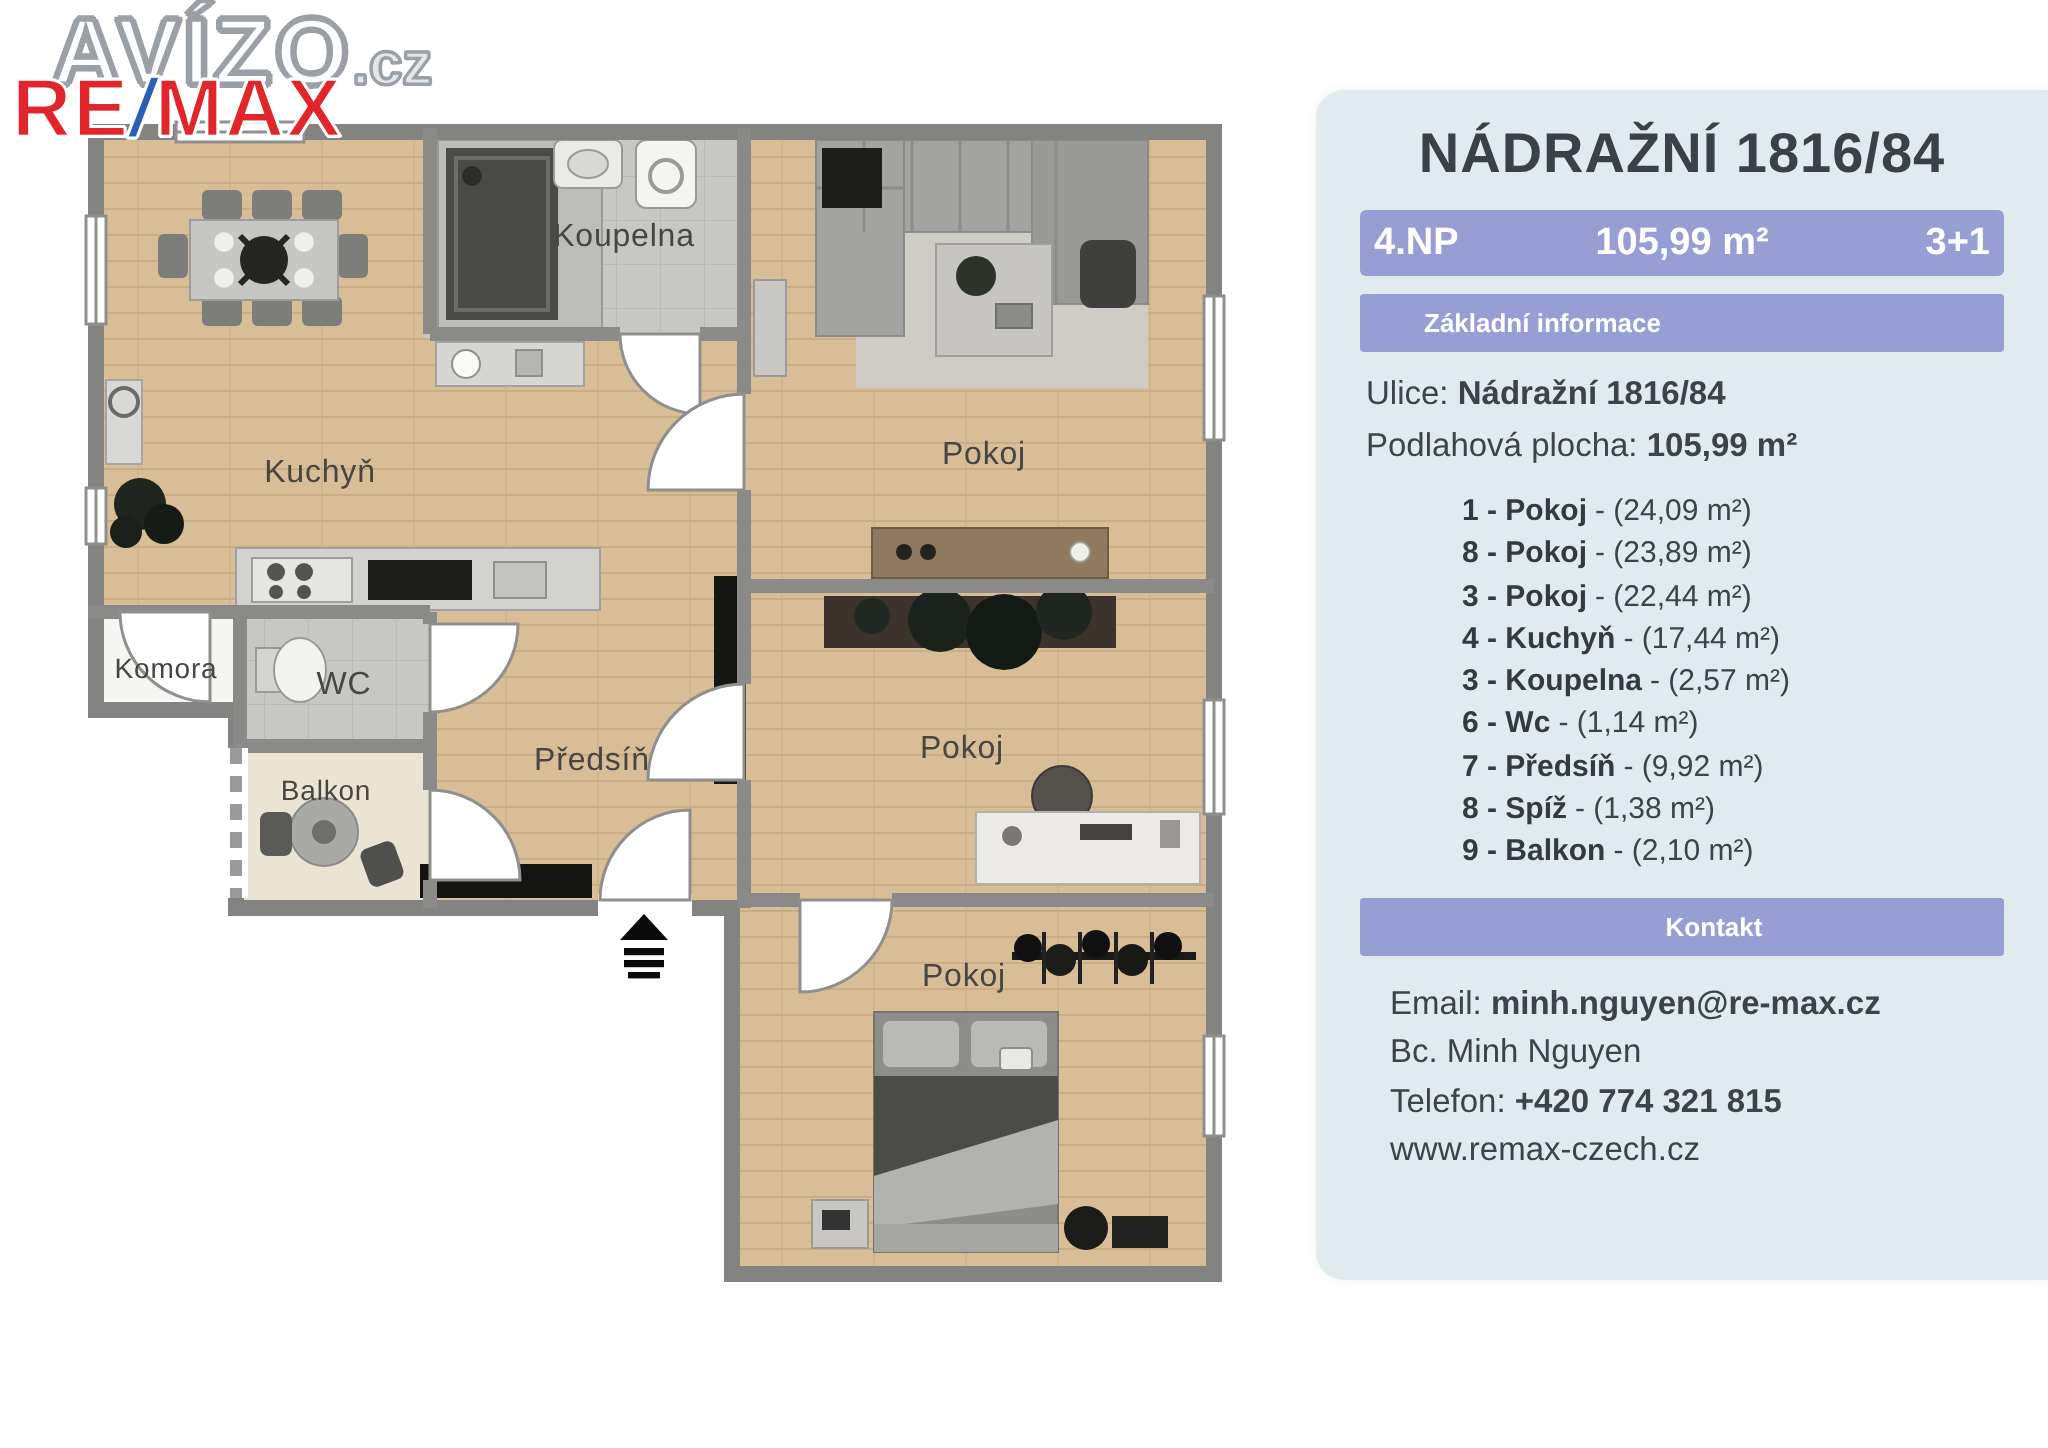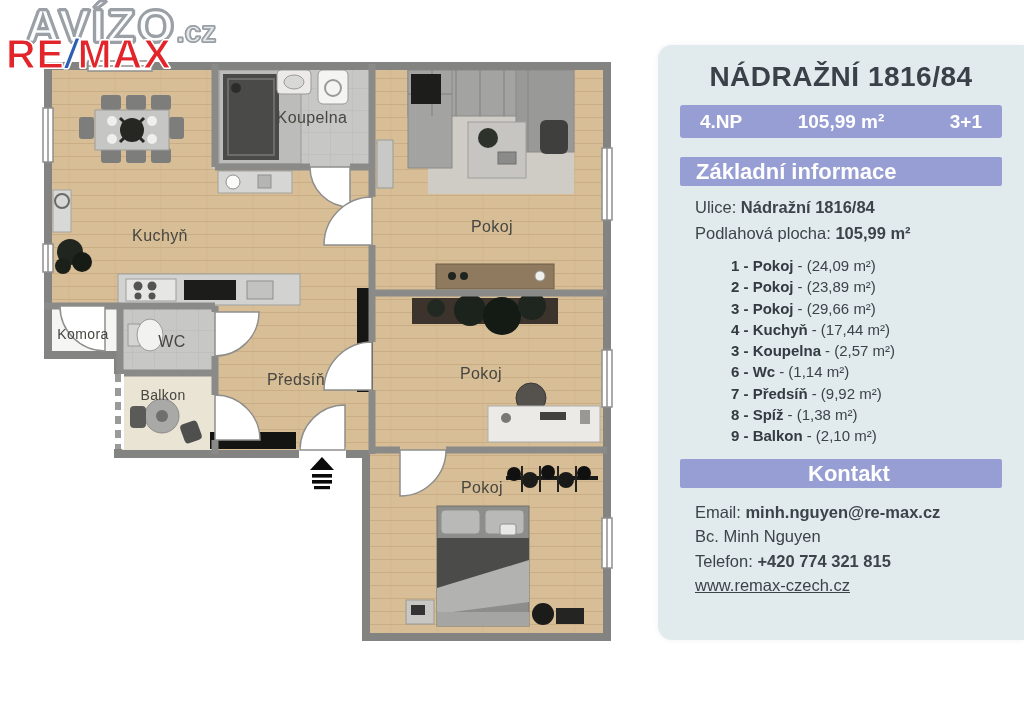--- a/index.html
+++ b/index.html
@@ -33,32 +33,32 @@
   
   .panel{
     position:absolute;right:0;top:45px;width:366px;height:595px;
     background:#e1ebed;border-radius:14px 0 0 14px;color:#3c434b;
     box-shadow:0 0 6px rgba(0,0,0,.06);
   }
   .panel h1{margin:16px 8px 12px;font-size:28px;line-height:32px;text-align:center;
     color:#3a4149;letter-spacing:.5px;font-weight:bold;}
   .sumbar{margin:0 22px;height:33px;background:#979ed3;border-radius:3px;
     display:flex;align-items:center;justify-content:space-between;
-    padding:0 20px;color:#fff;font-weight:bold;font-size:19px;position:relative;}
+    padding:0 7px;color:#fff;font-weight:bold;font-size:19px;position:relative;}
   .sumbar .mid{position:absolute;left:50%;transform:translateX(-50%);}
-  .secbar{margin:19px 22px 0;height:29px;background:#979ed3;border-radius:2px;
-    color:#fff;font-weight:bold;font-size:22px;line-height:29px;
-    padding-left:16px;box-sizing:border-box;}
+  .secbar{margin:9px 22px 0;height:29px;background:#979ed3;border-radius:2px;
+    color:#fff;font-weight:bold;font-size:13px;line-height:29px;
+    padding-left:32px;box-sizing:border-box;}
   .secbar.mt10{margin-top:10px;} .secbar.mt12{margin-top:12px;text-align:center;}
-  .info{margin:8px 20px 0 37px;font-size:16.5px;line-height:26px;}
+  .info{margin:8px 20px 0 25px;font-size:16.5px;line-height:26px;}
   .legend{margin:9px 20px 0 37px;padding:0;list-style:none;font-size:15px;line-height:21.3px;}
   .legend b{color:#333a42;margin-left:36px;}
   .legend .rest{margin-left:4px;}
   .contact{margin:12px 20px 0 37px;font-size:16.5px;line-height:24.5px;}
-  .weblink{text-decoration:underline;cursor:pointer;}
+  .weblink{cursor:pointer;}
   b{font-weight:bold;}
 </style>
 </head>
 <body>
 
 <svg class="plan" width="660" height="700" viewBox="0 0 660 700" aria-hidden="true">
   <defs>
     <pattern id="wood" width="46" height="13" patternUnits="userSpaceOnUse">
       <rect width="46" height="13" fill="#d8be97"></rect>
       <line x1="0" y1="0.5" x2="46" y2="0.5" stroke="#c9ae85" stroke-width="1"></line>
@@ -285,22 +285,22 @@
   </div>
 
   <div class="secbar">Základní informace</div>
   <div class="info">
     <div><span>Ulice:</span> <b>Nádražní 1816/84</b></div>
     <div><span>Podlahová plocha:</span> <b>105,99 m²</b></div>
   </div>
 
   <ul class="legend">
     <li><b>1 - Pokoj</b><span class="rest">- (24,09 m²)</span></li>
-    <li><b>2 - Pokoj</b><span class="rest">- (23,89 m²)</span></li>
-    <li><b>3 - Pokoj</b><span class="rest">- (29,66 m²)</span></li>
+    <li><b>8 - Pokoj</b><span class="rest">- (23,89 m²)</span></li>
+    <li><b>3 - Pokoj</b><span class="rest">- (22,44 m²)</span></li>
     <li><b>4 - Kuchyň</b><span class="rest">- (17,44 m²)</span></li>
     <li><b>3 - Koupelna</b><span class="rest">- (2,57 m²)</span></li>
     <li><b>6 - Wc</b><span class="rest">- (1,14 m²)</span></li>
     <li><b>7 - Předsíň</b><span class="rest">- (9,92 m²)</span></li>
     <li><b>8 - Spíž</b><span class="rest">- (1,38 m²)</span></li>
     <li><b>9 - Balkon</b><span class="rest">- (2,10 m²)</span></li>
   </ul>
 
   <div class="secbar mt12">Kontakt</div>
   <div class="contact">

